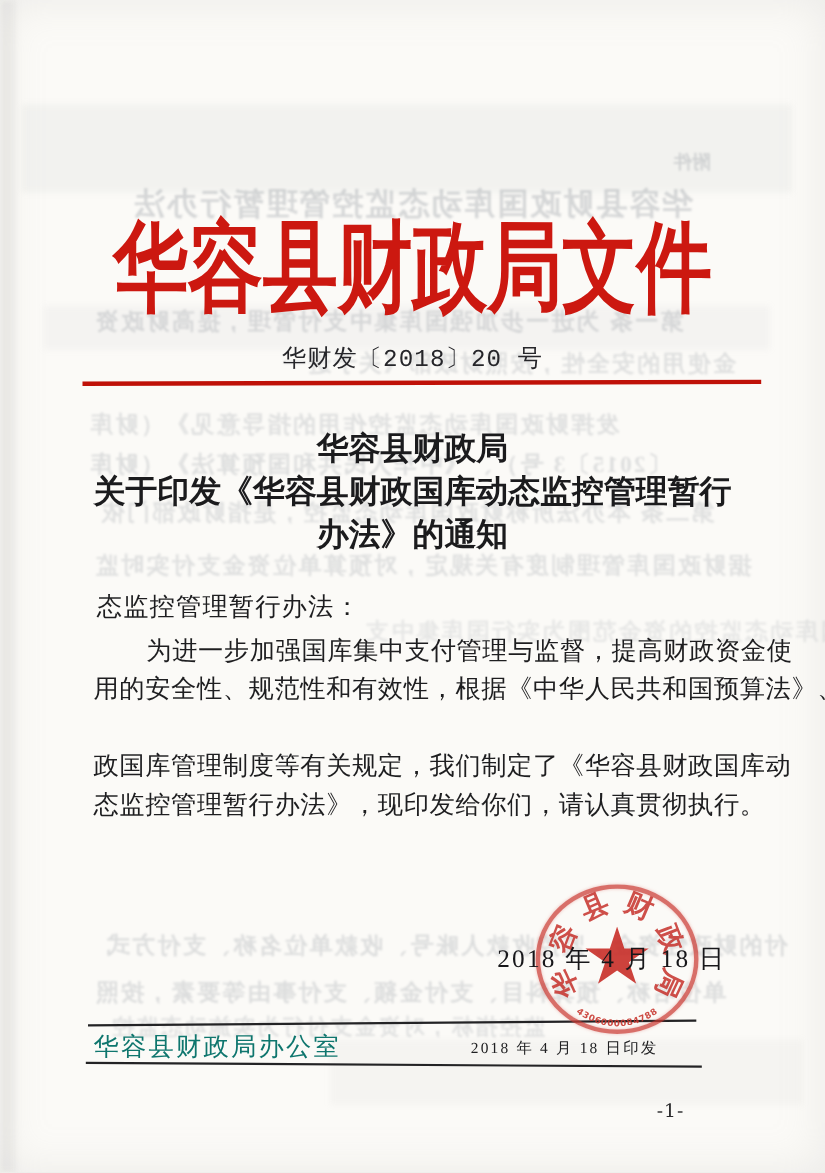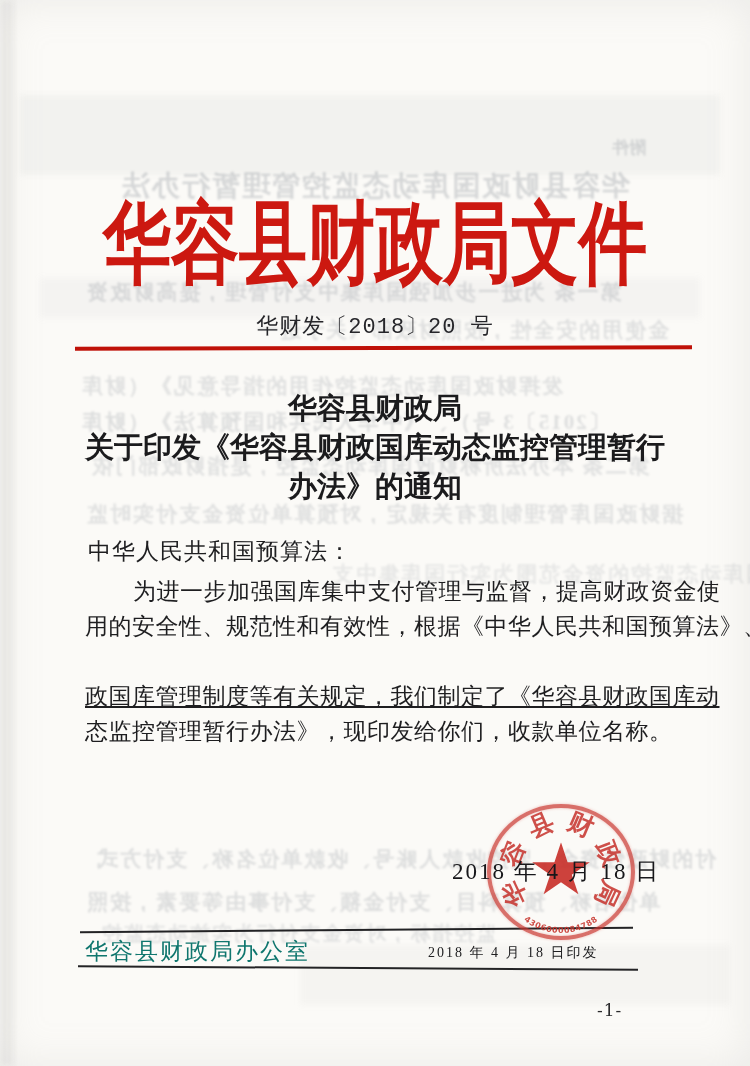--- a/index.html
+++ b/index.html
@@ -45,21 +45,21 @@
       font-size:29px;font-weight:bold;color:#1b1b1d;line-height:39px;z-index:3;}
 
   
   .salutation{position:absolute;top:536px;left:88px;font-size:23px;color:#1e1e20;
       letter-spacing:1px;white-space:nowrap;z-index:3;}
   .bodyline{position:absolute;left:85px;font-size:23px;color:#1e1e20;
       letter-spacing:0.5px;white-space:nowrap;z-index:3;}
   .bl0{top:576px;left:133px;}
   .bl1{top:611px;}
   .bl2{top:646px;}
-  .bl3{top:681px;text-decoration:underline;}
+  .bl3{top:681px;}
   .bl4{top:716px;}
   .attachment{position:absolute;top:768px;left:128px;font-size:23px;color:#1e1e20;
       letter-spacing:1px;white-space:nowrap;z-index:3;}
   .issue-date{position:absolute;top:856px;left:452px;font-size:23px;color:#17171a;
       letter-spacing:2px;white-space:nowrap;z-index:6;}
 
   
   .seal{position:absolute;left:487px;top:804px;width:148px;height:136px;z-index:5;}
   .seal-ring{position:absolute;inset:0;border:4px solid rgba(203,57,50,0.72);
       border-radius:50%;box-shadow:0 0 3px rgba(220,100,95,0.4), inset 0 0 3px rgba(220,100,95,0.4);}
@@ -109,25 +109,25 @@
   <div class="agency-title">华容县财政局文件</div>
   <div class="doc-number">华财发〔2018〕20 号</div>
   <div class="red-rule"></div>
 
   <div class="notice-title">
     <div>华容县财政局</div>
     <div>关于印发《华容县财政国库动态监控管理暂行</div>
     <div>办法》的通知</div>
   </div>
 
-  <div class="salutation">中华人民共和国预算法：</div>
+  <div class="salutation">态监控管理暂行办法：</div>
   <div class="bodyline bl0">为进一步加强国库集中支付管理与监督，提高财政资金使</div>
   <div class="bodyline bl1">用的安全性、规范性和有效性，根据《中华人民共和国预算法》、</div>
   <div class="bodyline bl3">政国库管理制度等有关规定，我们制定了《华容县财政国库动</div>
-  <div class="bodyline bl4">态监控管理暂行办法》，现印发给你们，收款单位名称。</div>
+  <div class="bodyline bl4">态监控管理暂行办法》，现印发给你们，请认真贯彻执行。</div>
   <div class="issue-date">2018 年 4 月 18 日</div>
 
   <div class="seal">
     <div class="seal-ring"></div>
     <div class="seal-star"></div>
     <span class="seal-char" style="transform:rotate(-115deg) translateY(-51px);">华</span>
     <span class="seal-char" style="transform:rotate(-69deg)  translateY(-51px);">容</span>
     <span class="seal-char" style="transform:rotate(-23deg)  translateY(-51px);">县</span>
     <span class="seal-char" style="transform:rotate(23deg)   translateY(-51px);">财</span>
     <span class="seal-char" style="transform:rotate(69deg)   translateY(-51px);">政</span>

